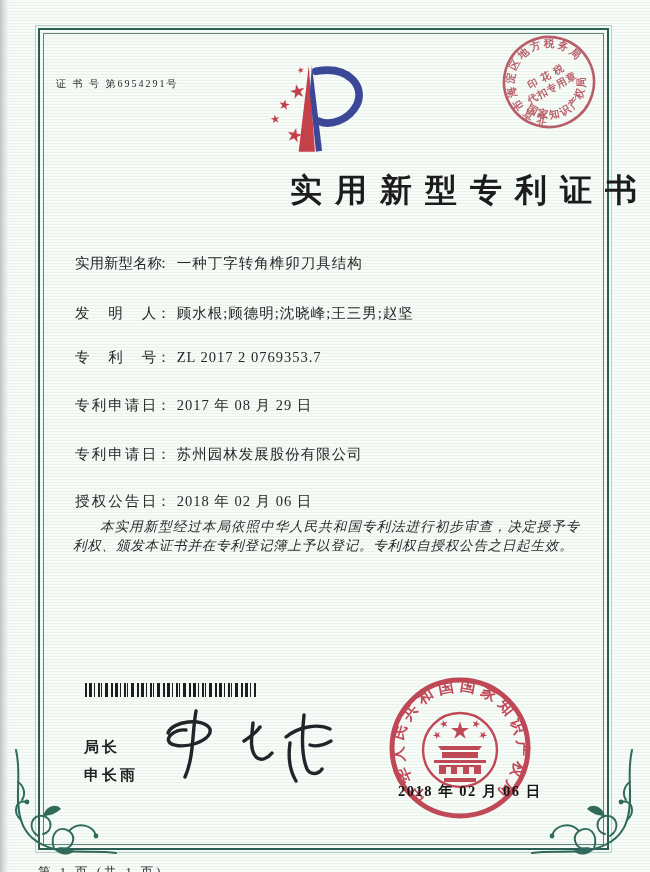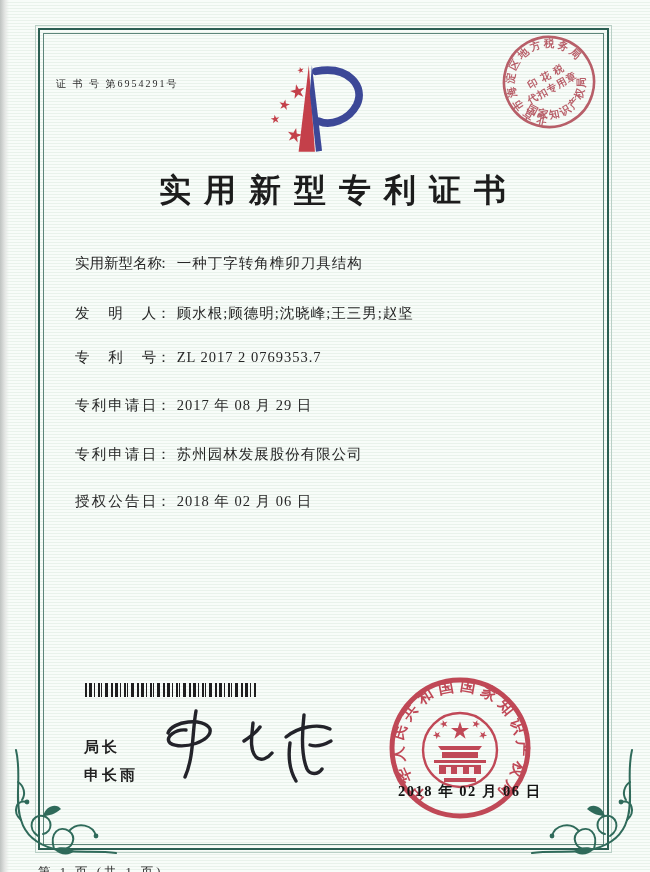--- a/index.html
+++ b/index.html
@@ -13,21 +13,21 @@
   .frame{position:absolute;left:38px;top:28px;width:567px;height:818px;border:2px solid #2c5f53;}
   .frame::after{content:"";position:absolute;inset:3px;border:1px solid #5d857a;}
   .frame::before{content:"";position:absolute;inset:-5px;border:1px solid #b9cfc6;}
 
   .cert-no{position:absolute;left:56px;top:77px;font-size:10px;letter-spacing:2px;color:#2b2b2b;}
 
   .logo{position:absolute;left:263px;top:62px;width:112px;height:94px;}
 
   .tax-stamp{position:absolute;left:500px;top:33px;width:98px;height:98px;transform:rotate(-29deg);opacity:.88;}
 
-  .title{position:absolute;left:0;top:169px;width:650px;text-align:center;font-size:32px;font-weight:bold;
+  .title{position:absolute;left:0;top:169px;width:650px;text-align:right;font-size:32px;font-weight:bold;
     letter-spacing:13px;padding-left:28px;box-sizing:border-box;color:#1c1c1c;}
 
   .fields{position:absolute;left:75px;top:0;width:520px;}
   .frow{position:absolute;left:0;white-space:nowrap;font-size:14.5px;color:#262626;}
   .frow .lbl{display:inline-block;width:5.6em;text-align:justify;text-align-last:justify;vertical-align:bottom;}
   .frow .col{display:inline-block;margin-right:6px;}
   .frow .val{letter-spacing:1px;}
   .frow:nth-child(1){top:254px;}
   .frow:nth-child(2){top:304px;}
   .frow:nth-child(3){top:348px;}
@@ -126,20 +126,21 @@
     </div>
     <div class="frow">
       <span class="lbl">专利申请日</span><span class="col">：</span><span class="val">苏州园林发展股份有限公司</span>
     </div>
     <div class="frow">
       <span class="lbl">授权公告日</span><span class="col">：</span><span class="val">2018 年 02 月 06 日</span>
     </div>
   </div>
 
   <div class="body-text">
+    <p>本实用新型经过本局依照中华人民共和国专利法进行初步审查，决定授予专利权、颁发本证书并在专利登记簿上予以登记。专利权自授权公告之日起生效。</p>
   </div>
 
   <div class="barcode"></div>
 
   <div class="signer">
     <div>局长</div>
     <div>申长雨</div>
   </div>
 
   <svg class="signature" viewBox="0 0 195 88" aria-hidden="true">

